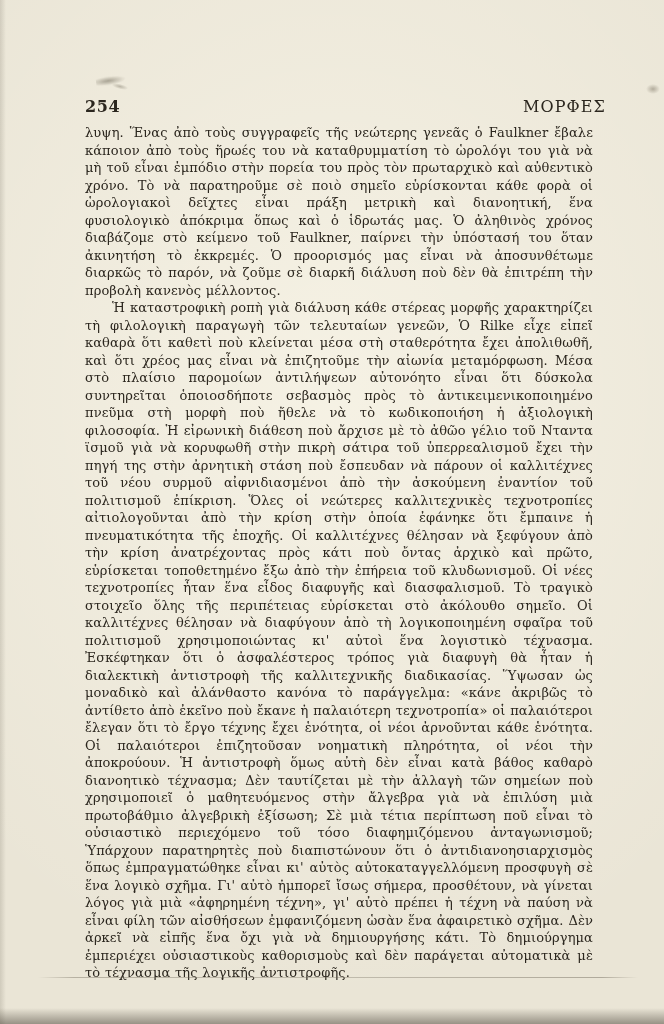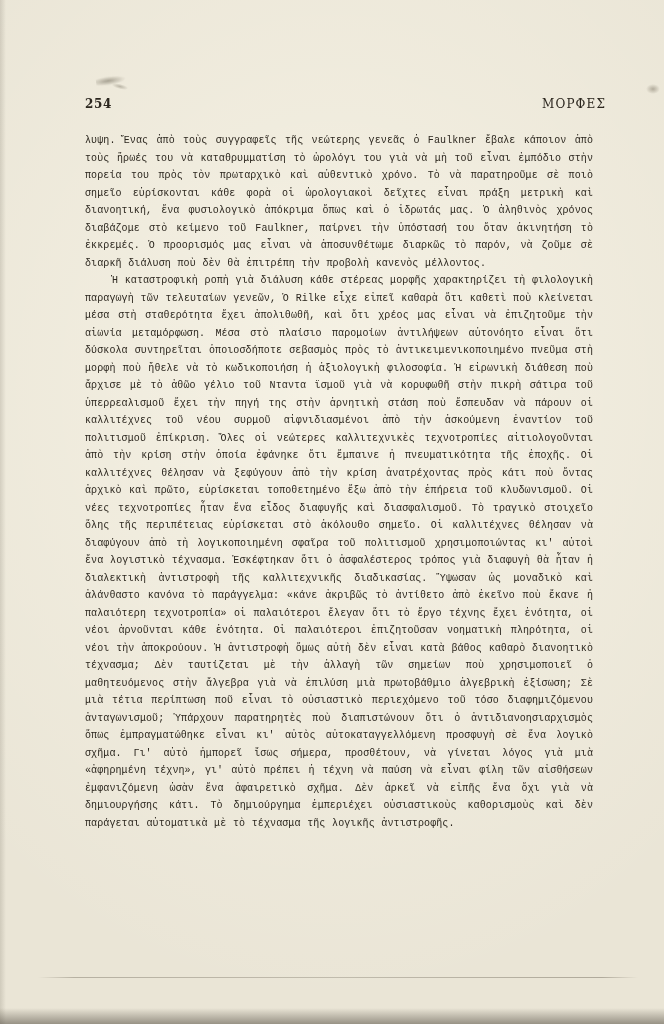--- a/index.html
+++ b/index.html
@@ -19,40 +19,39 @@
   }
   .page{
     position:absolute;inset:0;
   }
   .page-header{
     position:absolute;
     top:97px;left:85px;right:58px;
     display:flex;
     justify-content:space-between;
     align-items:baseline;
-    font-size:12px;
+    font-size:16px;
     font-weight:bold;
     letter-spacing:0.6px;
   }
   .running-title{
     font-weight:normal;
     letter-spacing:1.1px;
   }
   .text-block{
     position:absolute;
-    top:132px;
+    top:124px;
     left:85px;
     width:508px;
-    font-size:10px;
+    font-size:13px;
     line-height:17.5px;
     text-align:justify;
     text-justify:inter-word;
     letter-spacing:0.1px;
     word-spacing:0.5px;
-    font-family:Liberation Mono, monospace;
   }
   .text-block p{
     margin:0;
     padding:0;
   }
   .text-block p.indented{
     text-indent:27px;
   }
   
   .smudge-a{

